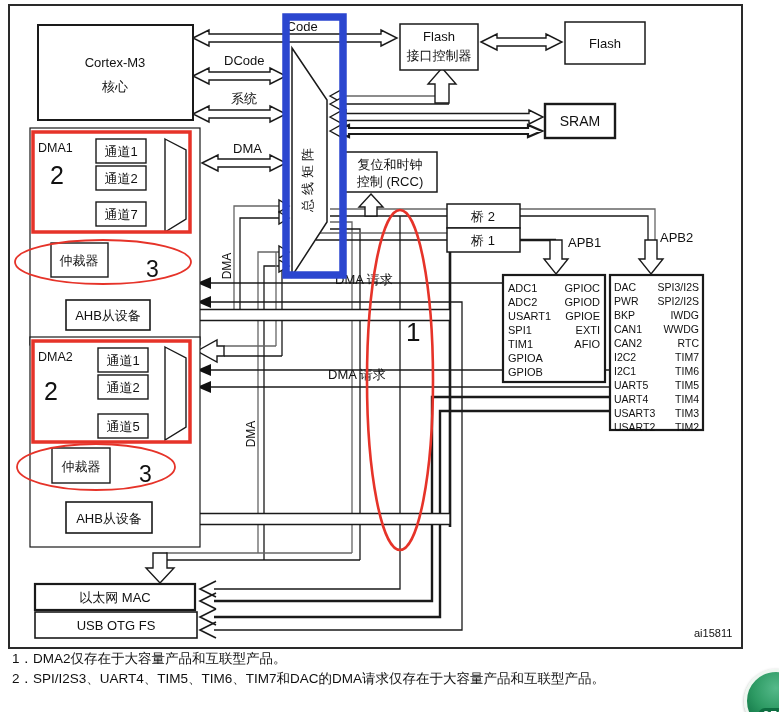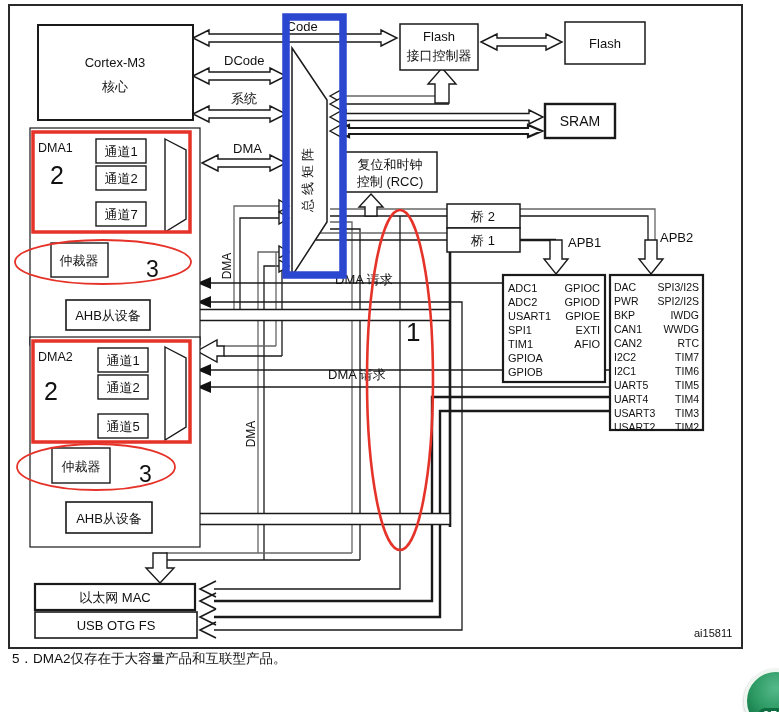--- a/index.html
+++ b/index.html
@@ -293,20 +293,21 @@
     <text x="139" y="482" fill="#e63329" font-size="23">3</text>
     <text x="406" y="341" fill="#e63329" font-size="26">1</text>
   </g>
 
   <rect x="286" y="17" width="57" height="258" fill="none" stroke="#2b46cf" stroke-width="7.5"></rect>
 </svg>
 
   <div class="watermark">http://blog.csdn.net/qq_29344757</div>
 
   <div class="notes">
-    <div class="note-line">5．DMA2仅存在于大容量产品和互联型产品。</div>
+    <div class="note-line">1．DMA2仅存在于大容量产品和互联型产品。</div>
+    <div class="note-line">2．SPI/I2S3、UART4、TIM5、TIM6、TIM7和DAC的DMA请求仅存在于大容量产品和互联型产品。</div>
   </div>
 
   <div class="badge">
     <span class="pct">65%</span>
   </div>
 
 </div>
 
 </body></html>

